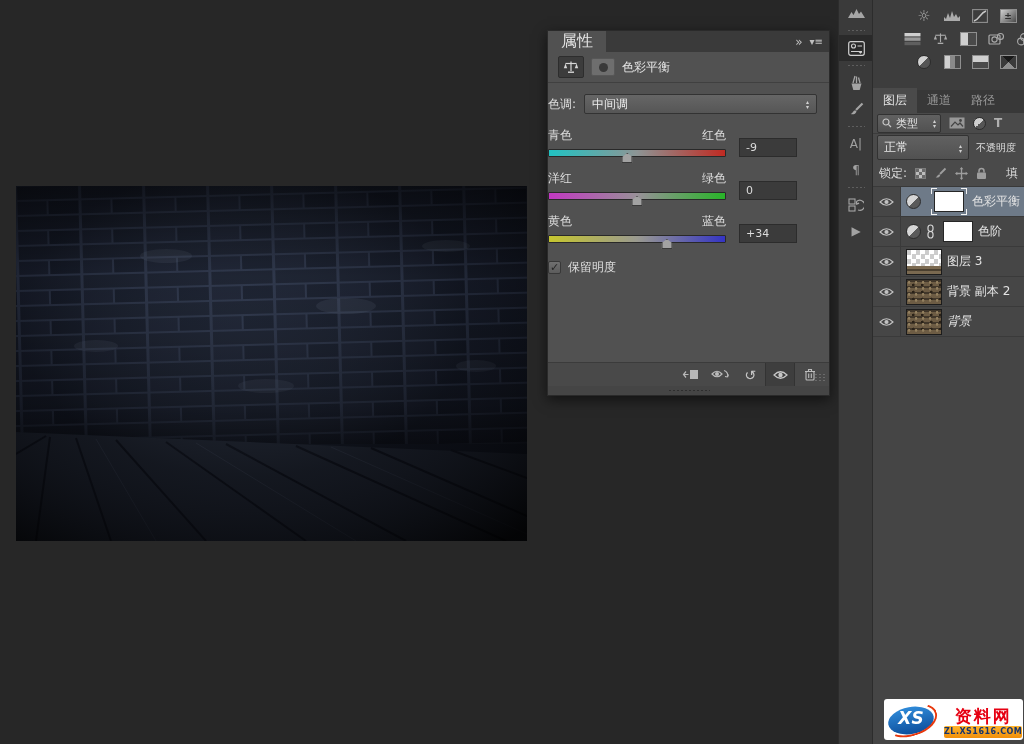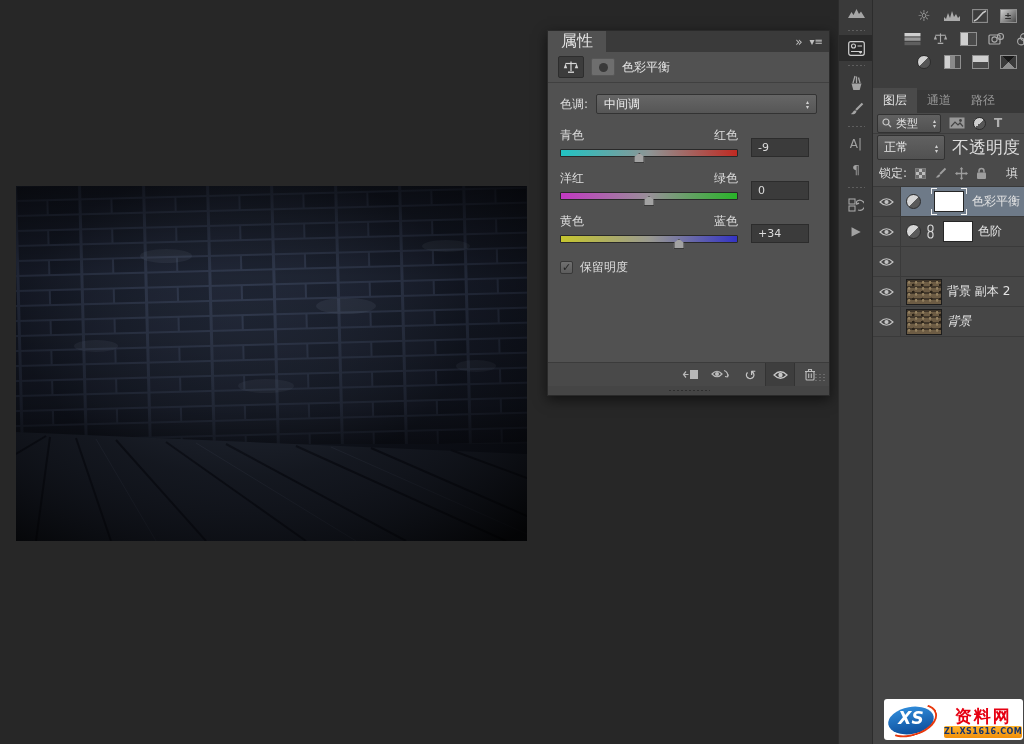--- a/index.html
+++ b/index.html
@@ -19,21 +19,21 @@
   .dbl-arrow { font-size:12px; letter-spacing:-1px; }
   .panel-menu { font-size:10px; letter-spacing:0; }
   .props-header { height:31px; flex:0 0 auto; display:flex; align-items:center; gap:7px; padding:0 10px;
                   border-bottom:1px solid #404040; }
   .icon-box-dark { width:26px; height:22px; background:#3c3c3c; border:1px solid #2d2d2d; border-radius:2px;
                    display:flex; align-items:center; justify-content:center; }
   .icon-box-light { width:24px; height:18px; background:#6e6e6e; border:1px solid #575757; border-radius:2px;
                     display:flex; align-items:center; justify-content:center; }
   .clip-dot { width:9px; height:9px; border-radius:50%; background:#393939; }
   .props-title { font-size:12px; color:#e6e6e6; }
-  .props-body { flex:1; padding:11px 12px 0 12px; position:relative; }
+  .props-body { flex:1; padding:11px 12px 0 0; position:relative; }
   .tone-row { display:flex; align-items:center; gap:8px; }
   .lbl { font-size:12px; color:#dedede; }
   .select { flex:1; height:20px; background:linear-gradient(#666,#565656); border:1px solid #333; border-radius:2px;
             display:flex; align-items:center; padding:0 7px; font-size:12px; color:#ececec; }
   .sel-arrows { margin-left:auto; display:flex; flex-direction:column; align-items:center; line-height:5px; font-size:6px; color:#d0d0d0; }
 
   .slider-group { margin-top:13px; display:flex; align-items:flex-end; }
   .sg-left { width:178px; }
   .sg-labels { display:flex; justify-content:space-between; font-size:12px; color:#dedede; }
   .track { margin-top:5px; height:8px; border:1px solid #292929; border-radius:1px; position:relative; }
@@ -84,21 +84,21 @@
   .ltab { font-size:12px; padding:4px 10px 4px; color:#989898; }
   .ltab.active { background:#4a4a4a; color:#e2e2e2; }
   .filter-row { flex:0 0 auto; height:21px; background:#4a4a4a; display:flex; align-items:center; padding:0 4px; gap:8px;
                 border-bottom:1px solid #3c3c3c; }
   .type-combo { width:64px; height:19px; background:linear-gradient(#616161,#515151); border:1px solid #323232;
                 border-radius:2px; display:flex; align-items:center; padding:0 4px; gap:4px; font-size:11px; color:#e6e6e6; }
   .f-icon { display:flex; align-items:center; justify-content:center; color:#b0b0b0; font-size:12px; font-weight:bold; }
   .blend-row { flex:0 0 auto; height:27px; background:#4a4a4a; display:flex; align-items:center; padding:0 4px; gap:7px; }
   .blend-combo { width:92px; height:25px; background:linear-gradient(#616161,#515151); border:1px solid #323232;
                  border-radius:2px; display:flex; align-items:center; padding:0 6px; font-size:12px; color:#e6e6e6; }
-  .nowrap { white-space:nowrap; font-size:17px; color:#dedede; }
+  .nowrap { white-space:nowrap; font-size:10px; color:#dedede; }
   .lock-row { flex:0 0 auto; height:26px; background:#4a4a4a; display:flex; align-items:center; padding:0 6px; gap:8px;
               border-bottom:1px solid #393939; font-size:12px; color:#dedede; }
   .checker { width:11px; height:11px; border:1px solid #7c7c7c;
              background:repeating-conic-gradient(#bdbdbd 0 25%,#6a6a6a 0 50%); background-size:6px 6px; }
   .fill-label { margin-left:auto; padding-left:6px; }
 
   .lrow { flex:0 0 auto; height:30px; display:flex; align-items:stretch; background:#464646; border-bottom:1px solid #3a3a3a; }
   .leye { width:28px; flex:0 0 auto; border-right:1px solid #3a3a3a; display:flex; align-items:center; justify-content:center; }
   .lcontent { flex:1; display:flex; align-items:center; gap:5px; padding:0 5px; overflow:hidden; }
   .lrow.selected .lcontent { background:#6e7a88; }
@@ -537,20 +537,24 @@
     </div>
   </div>
 
   <div class="lrow">
     <div class="leye">
       <svg width="15" height="10" viewBox="0 0 15 10">
         <path d="M1 5 Q7.5 -1.5 14 5 Q7.5 11.5 1 5 Z" fill="none" stroke="#c2c2c2" stroke-width="1.1"></path>
         <circle cx="7.5" cy="5" r="2.1" fill="#c2c2c2"></circle>
       </svg>
     </div>
+    <div class="lcontent">
+      <div class="trans-thumb"></div>
+      <span class="lname">图层 3</span>
+    </div>
   </div>
 
   <div class="lrow">
     <div class="leye">
       <svg width="15" height="10" viewBox="0 0 15 10">
         <path d="M1 5 Q7.5 -1.5 14 5 Q7.5 11.5 1 5 Z" fill="none" stroke="#c2c2c2" stroke-width="1.1"></path>
         <circle cx="7.5" cy="5" r="2.1" fill="#c2c2c2"></circle>
       </svg>
     </div>
     <div class="lcontent">

